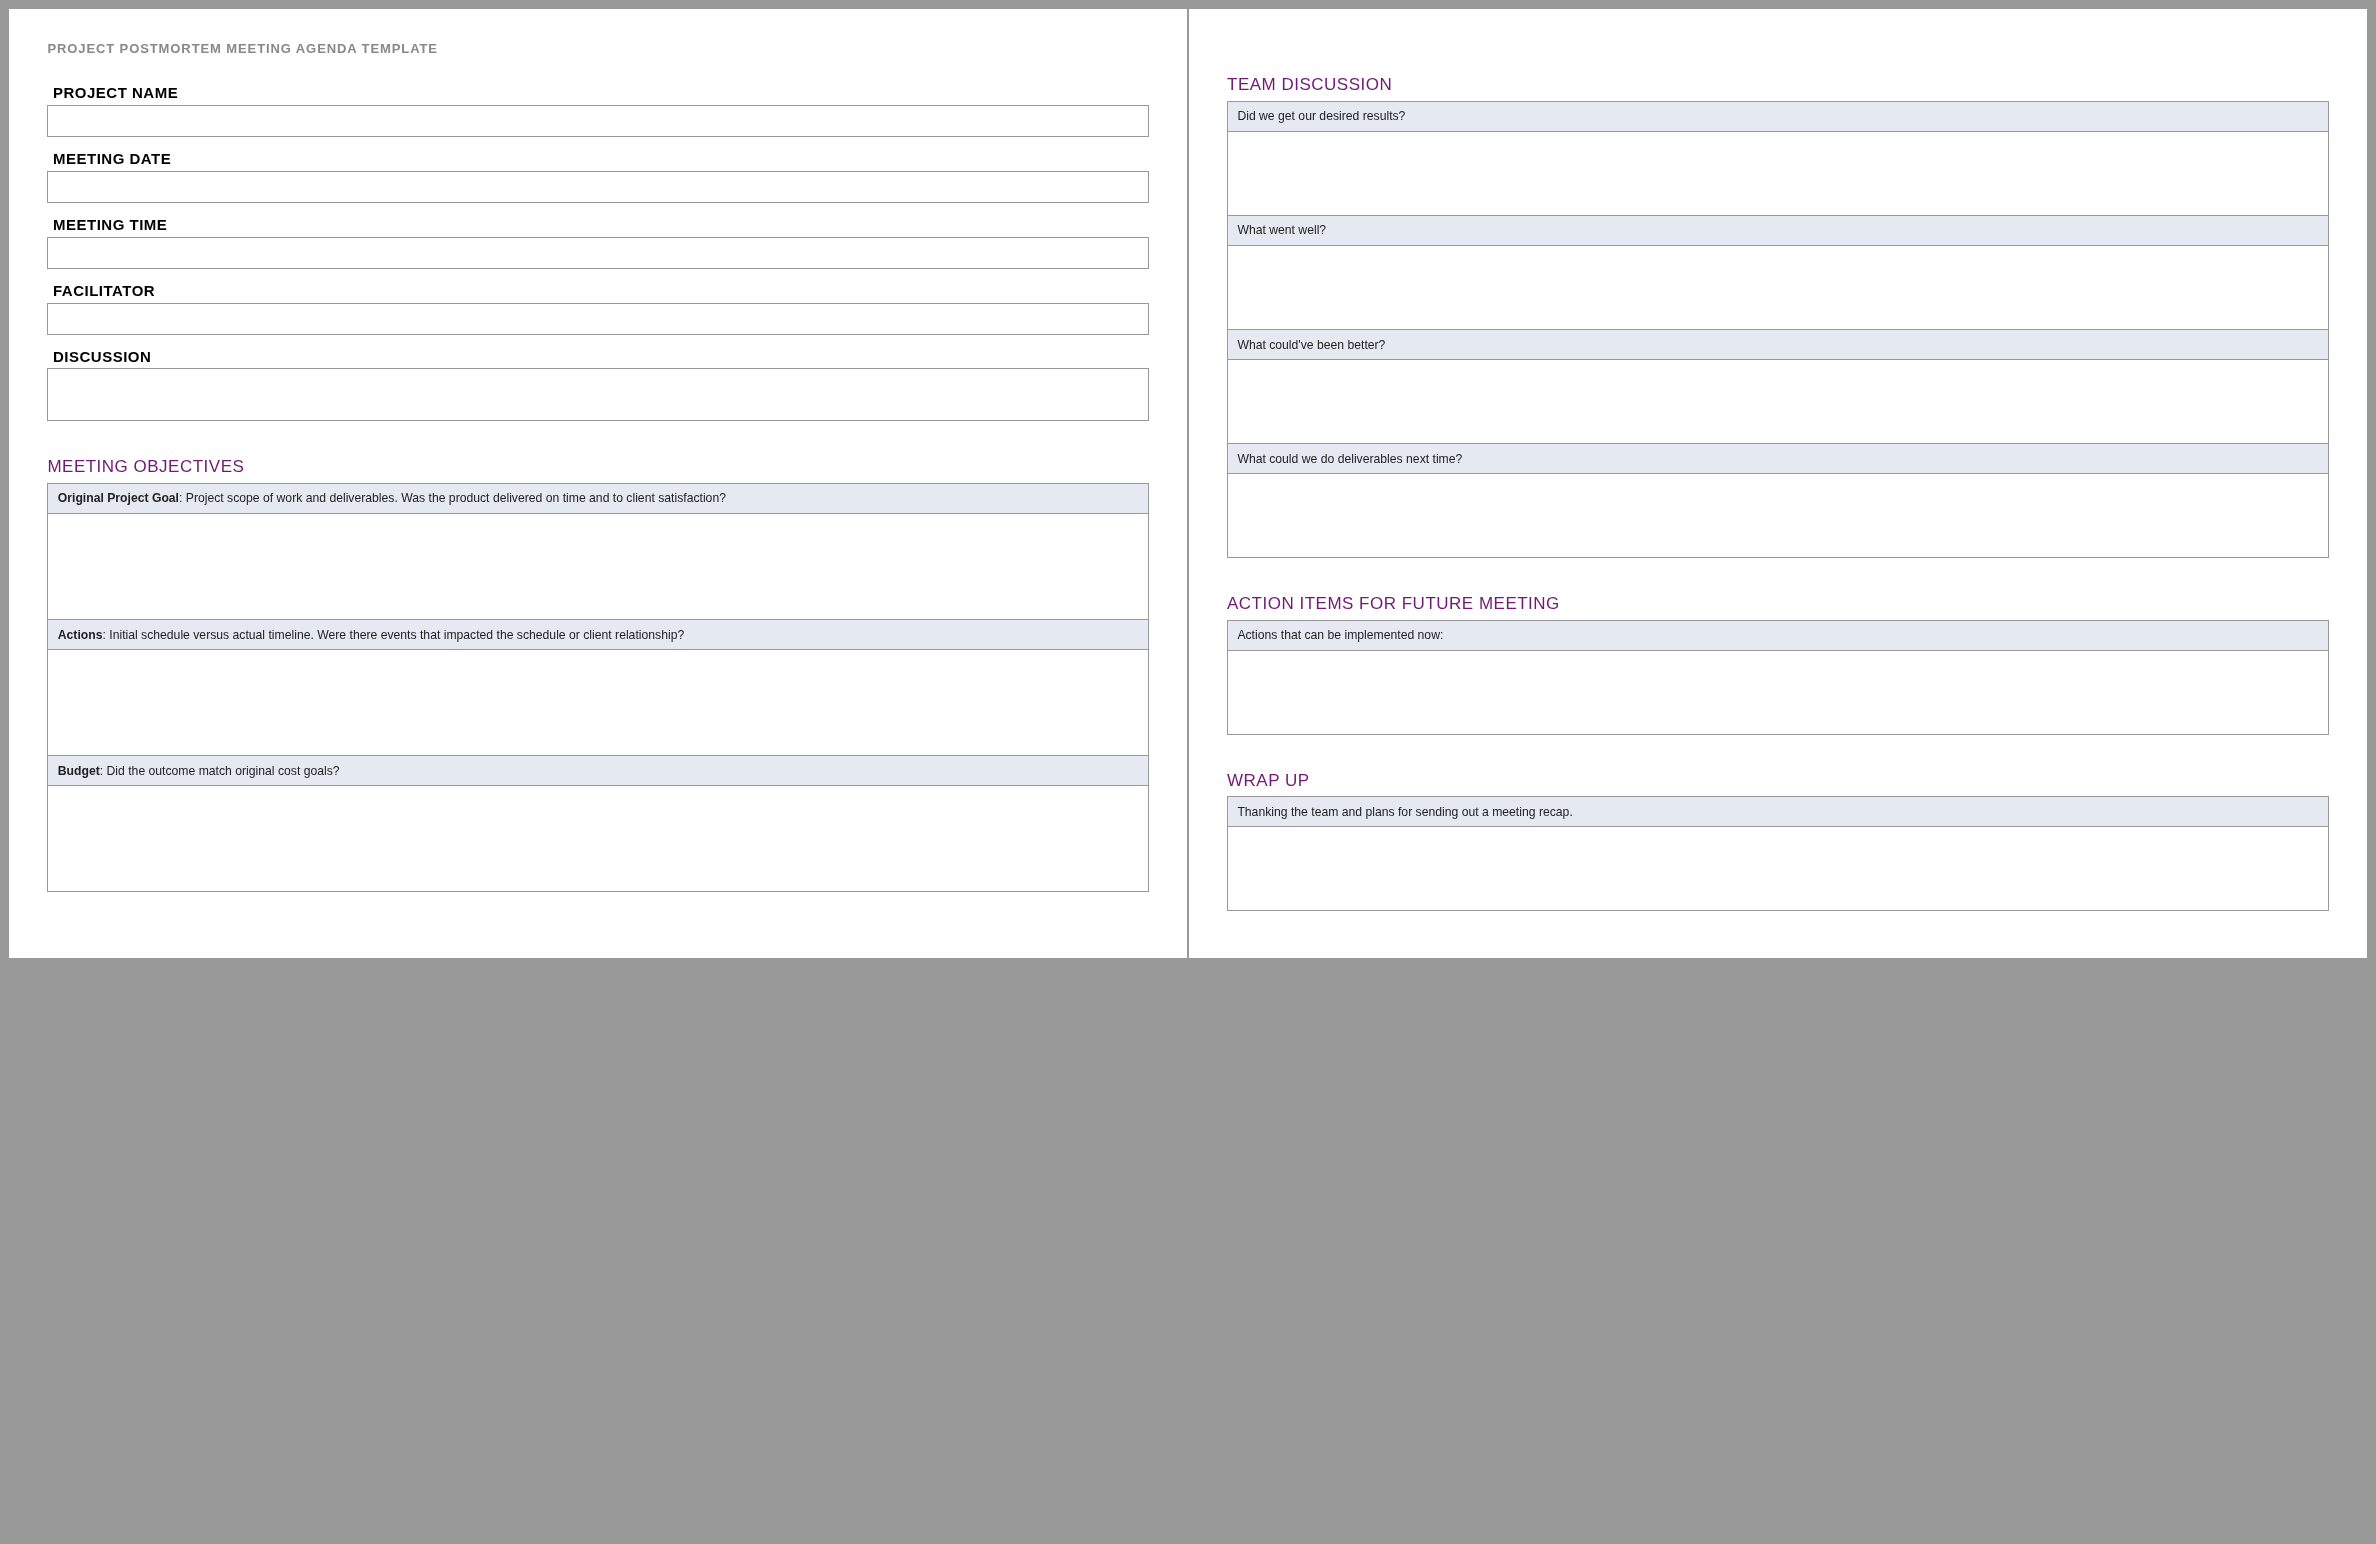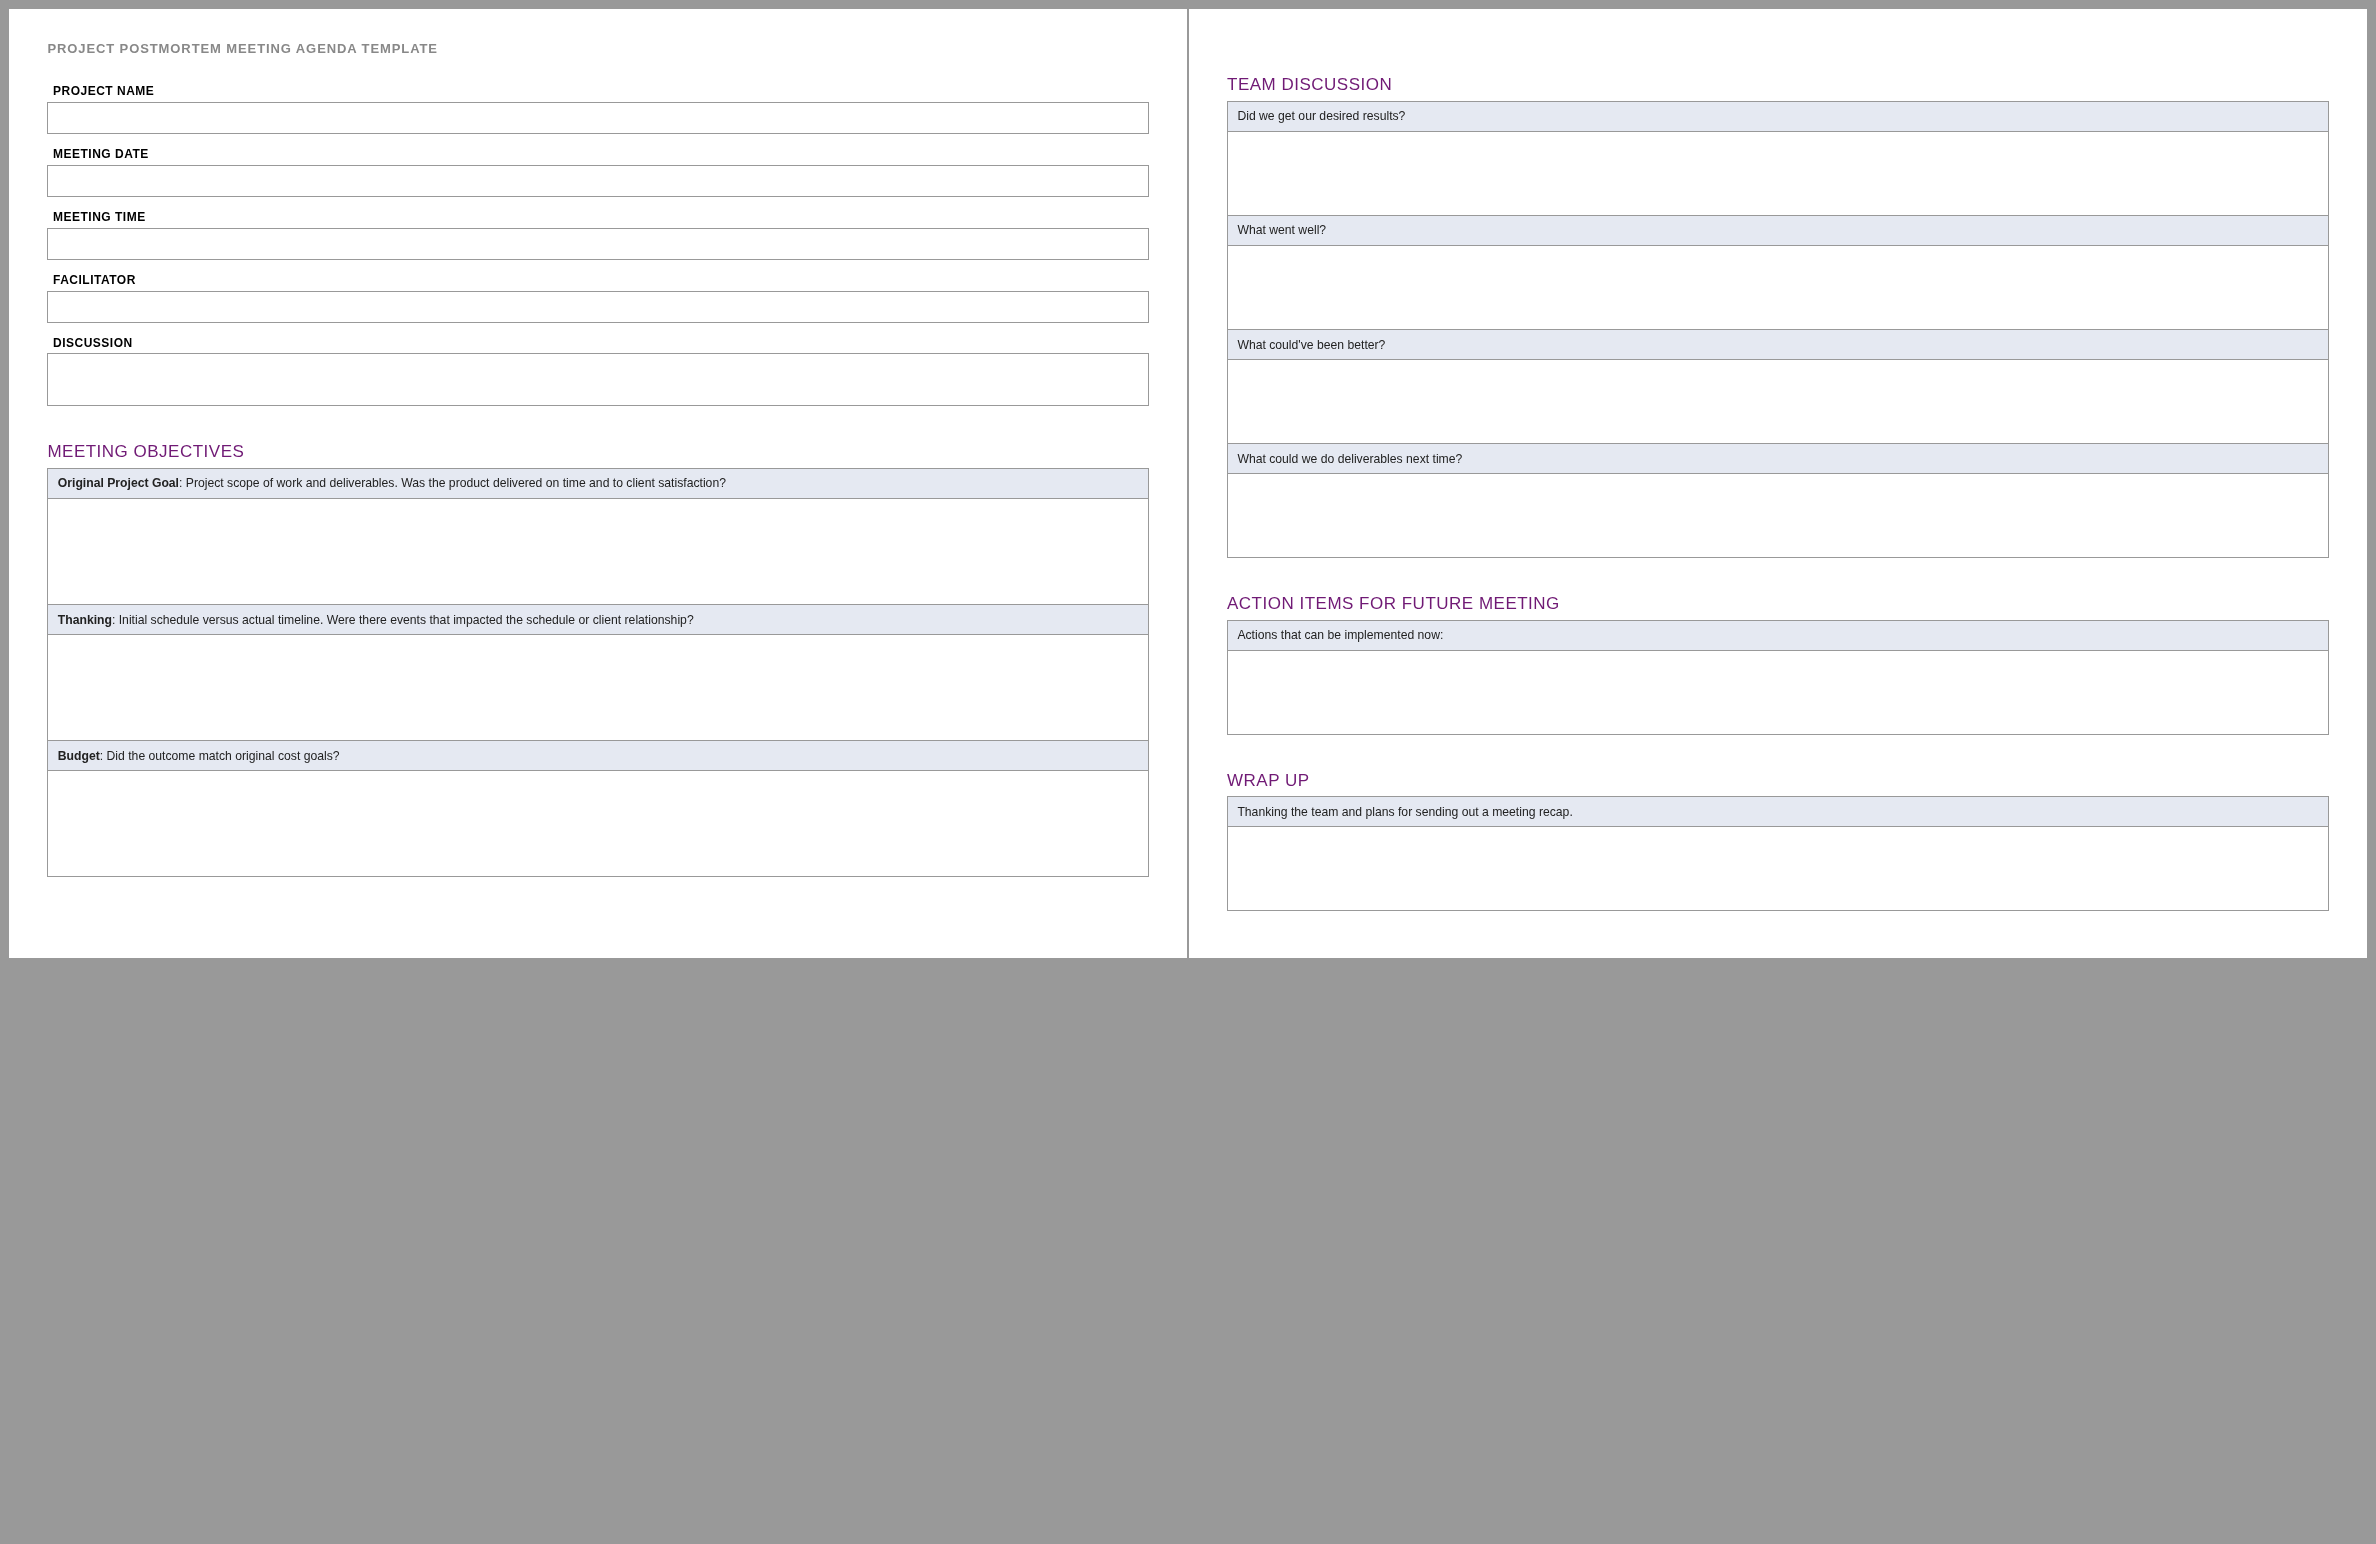--- a/index.html
+++ b/index.html
@@ -23,21 +23,21 @@
   border-right: 2.8px solid #999;
 }
 .doc-title {
   font-size: 13px;
   font-weight: bold;
   color: #888;
   letter-spacing: 0.9px;
   margin-bottom: 28px;
 }
 .field-label {
-  font-size: 12px;
+  font-size: 15px;
   font-weight: bold;
   letter-spacing: 0.5px;
   margin-bottom: 3.8px;
   margin-top: 13px;
   padding-left: 5.6px;
 }
 .field-input {
   border: 0.9px solid #999;
   height: 32px;
   width: 100%;
@@ -112,21 +112,21 @@
 
     <div class="prompt-block">
       <div class="prompt-header">
         <span class="bold">Original Project Goal</span><span>: Project scope of work and deliverables. Was the product delivered on time and to client satisfaction?</span>
       </div>
       <div class="prompt-body"></div>
     </div>
 
     <div class="prompt-block">
       <div class="prompt-header">
-        <span class="bold">Thanking</span><span>: Initial schedule versus actual timeline. Were there events that impacted the schedule or client relationship?</span>
+        <span class="bold">Actions</span><span>: Initial schedule versus actual timeline. Were there events that impacted the schedule or client relationship?</span>
       </div>
       <div class="prompt-body"></div>
     </div>
 
     <div class="prompt-block">
       <div class="prompt-header">
         <span class="bold">Budget</span><span>: Did the outcome match original cost goals?</span>
       </div>
       <div class="prompt-body"></div>
     </div>

